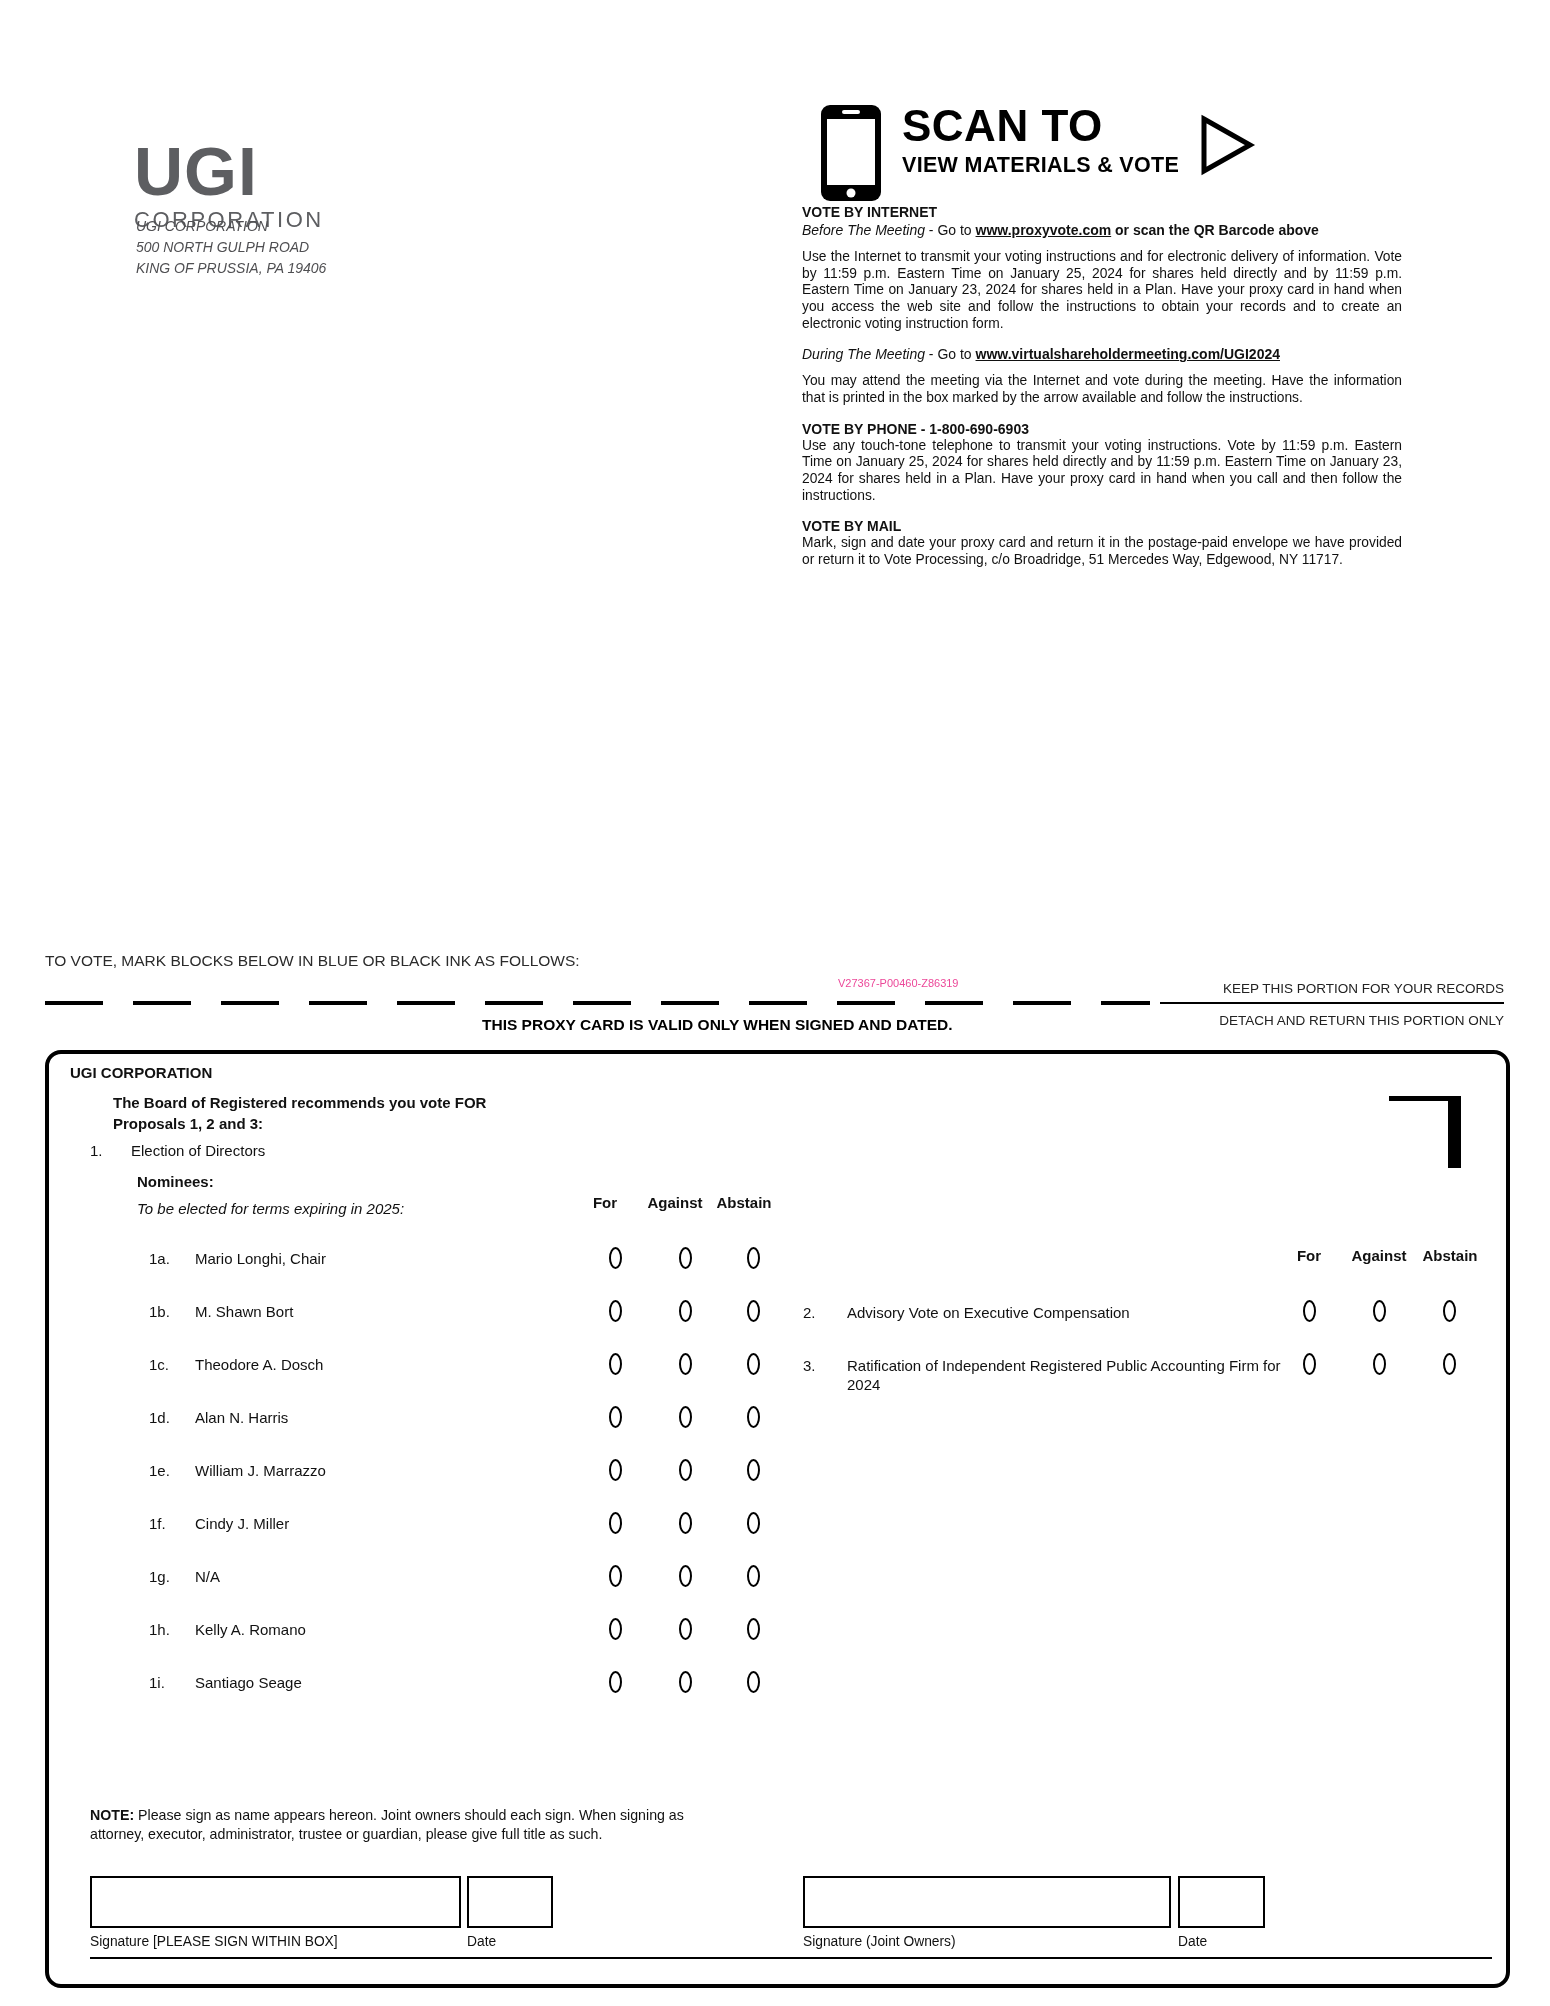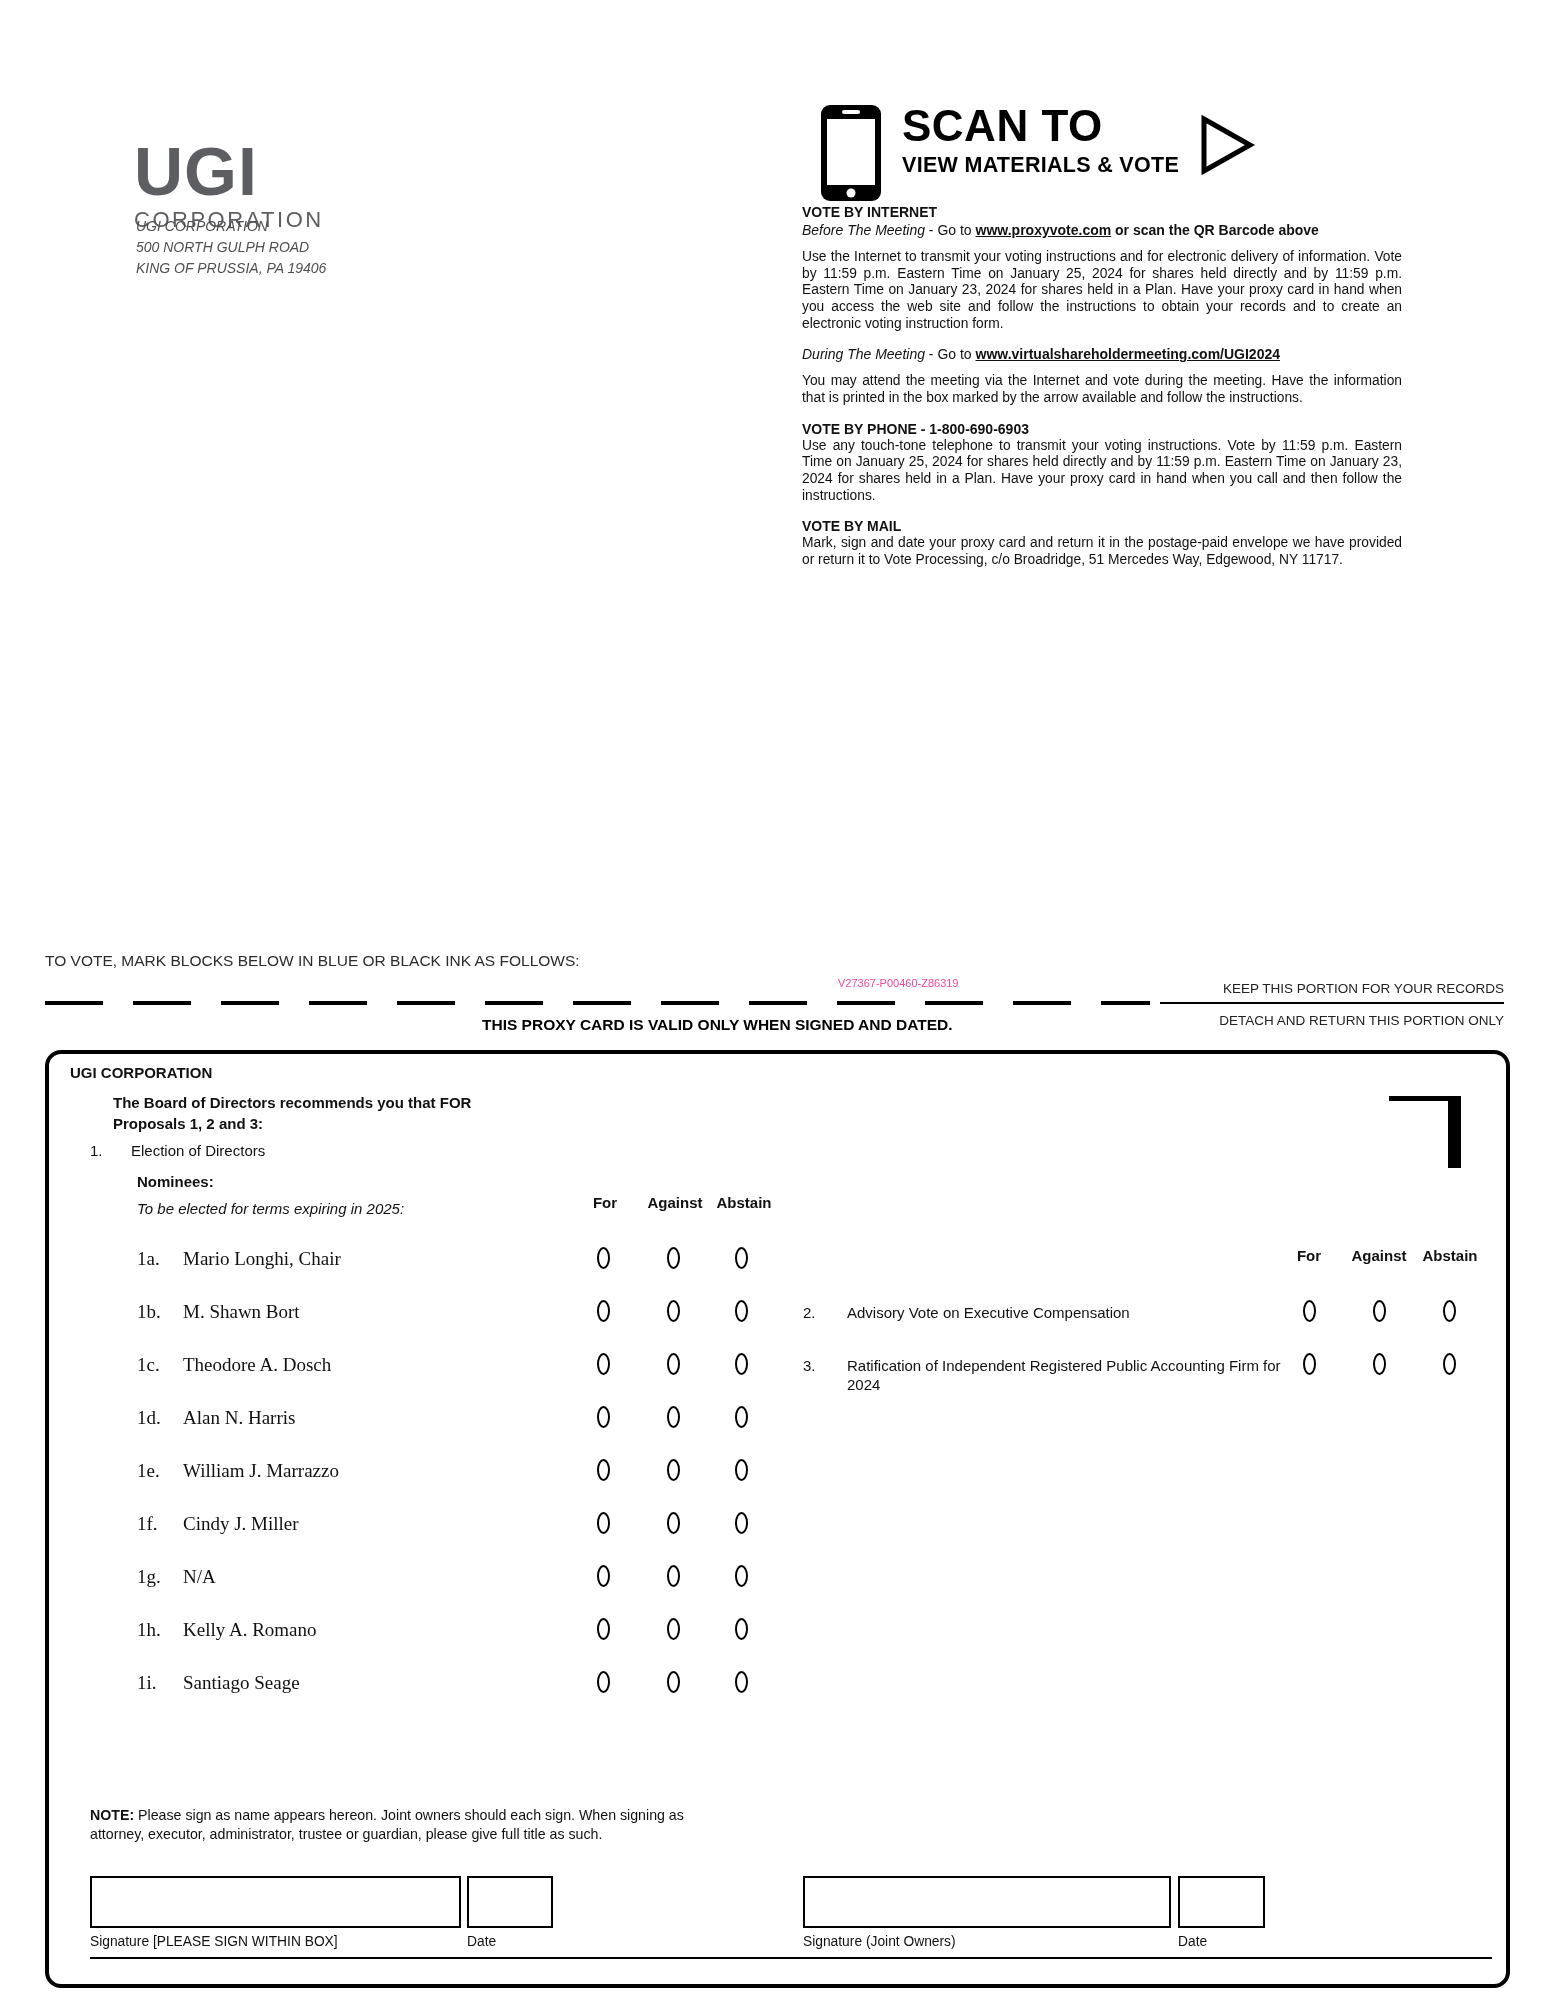--- a/index.html
+++ b/index.html
@@ -46,21 +46,21 @@
   .card .abs { position:absolute; }
   .card-company { left:21px; top:10px; font-size:15px; font-weight:bold; }
   .rec { left:64px; top:38px; font-size:15px; font-weight:bold; line-height:21px; }
   .p1num { left:41px; top:88px; font-size:15px; }
   .p1title { left:82px; top:88px; font-size:15px; }
   .nominees-label { left:88px; top:119px; font-size:15px; font-weight:bold; }
   .terms-note { left:88px; top:146px; font-size:15px; font-style:italic; }
 
   .vh { position:absolute; font-weight:bold; font-size:15px; transform:translateX(-50%); white-space:nowrap; }
 
-  .nrow { position:absolute; left:0; right:0; height:26px; line-height:26px; font-size:19px;font-family:Liberation Serif, serif; }
+  .nrow { position:absolute; left:12px; right:0; height:26px; line-height:26px; font-size:15px; }
   .nid   { position:absolute; left:88px; }
   .nname { position:absolute; left:134px; }
   .cb { position:absolute; top:1px; width:13px; height:22px; border:2.5px solid #000; border-radius:50%; background:#fff; cursor:pointer; }
   .c1 { left:548px; } .c2 { left:618px; } .c3 { left:686px; }
   .r1 { left:1254px; } .r2 { left:1324px; } .r3 { left:1394px; }
 
   .prow { position:absolute; left:0; right:0; height:26px; font-size:15px; }
   .pnum { position:absolute; left:754px; top:4px; line-height:19px; }
   .ptitle { position:absolute; left:798px; top:4px; width:435px; line-height:19px; }
 
@@ -129,21 +129,21 @@
   <div class="abs keep-portion">KEEP THIS PORTION FOR YOUR RECORDS</div>
   <div class="abs dash-line"></div>
   <div class="abs solid-line-right"></div>
   <div class="abs valid-notice">THIS PROXY CARD IS VALID ONLY WHEN SIGNED AND DATED.</div>
   <div class="abs detach-notice">DETACH AND RETURN THIS PORTION ONLY</div>
 
   <div class="abs card">
     <div class="abs card-company">UGI CORPORATION</div>
 
     <div class="abs rec">
-      <div>The Board of Directors recommends you that FOR</div>
+      <div>The Board of Registered recommends you vote FOR</div>
       <div>Proposals 1, 2 and 3:</div>
     </div>
 
     <div class="abs corner-h"></div>
     <div class="abs corner-v"></div>
 
     <div class="abs p1num">1.</div>
     <div class="abs p1title">Election of Directors</div>
     <div class="abs nominees-label">Nominees:</div>
     <div class="abs terms-note">To be elected for terms expiring in 2025:</div>

